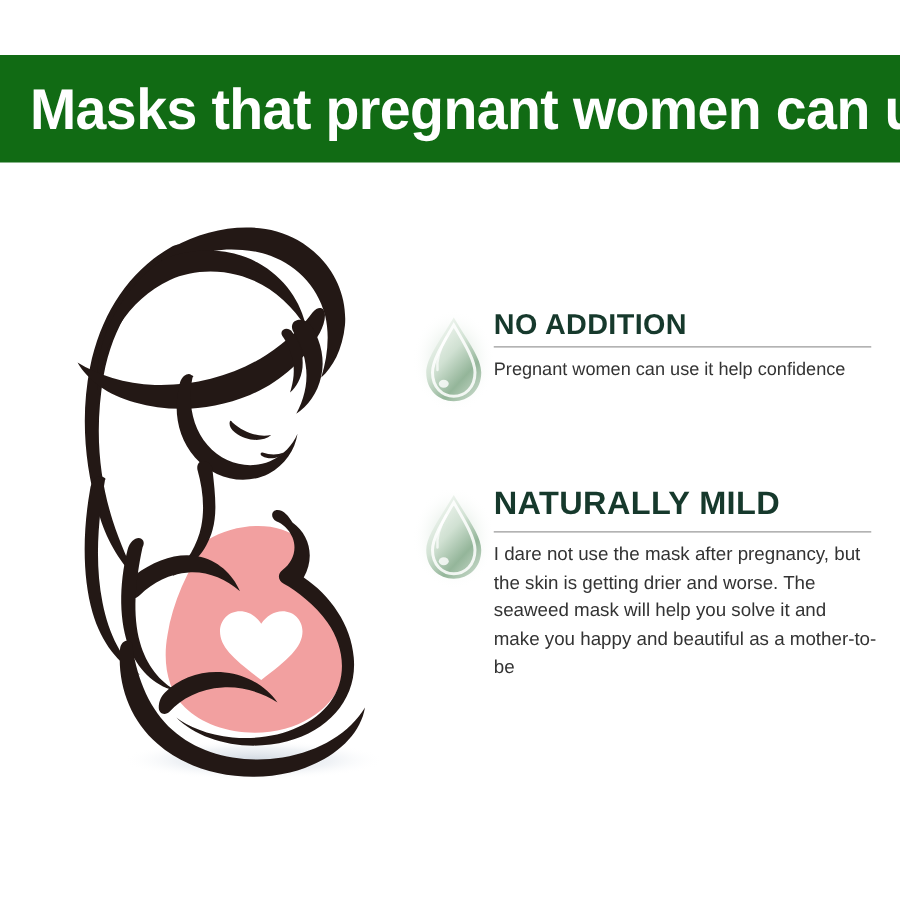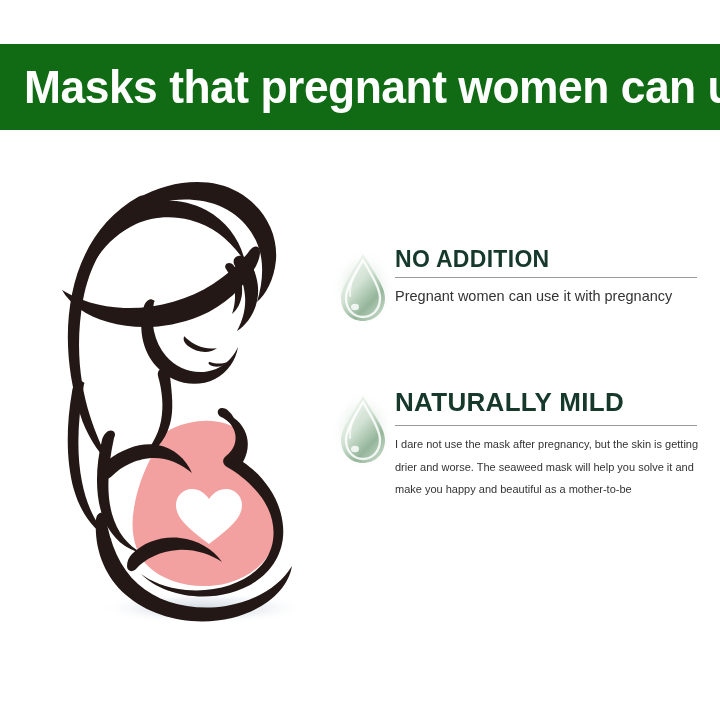--- a/index.html
+++ b/index.html
@@ -110,21 +110,21 @@
   .rule-2 { margin-top: 8px; margin-bottom: 7px; }
 
   .feature-body {
     color: #333333;
     font-family: "Liberation Sans", sans-serif;
     font-size: 14.5px;
     line-height: 22px;
     width: 306px;
   }
   .body-1 { font-size: 14.5px; }
-  .body-2 { font-size: 11px; line-height: 22.5px; }
+  .body-2 { font-size: 15px; line-height: 22.5px; }
 </style>
 </head>
 <body>
 
 <div id="page">
 
   <div class="banner">
     <div class="banner-title">Masks that pregnant women can use</div>
   </div>
 
@@ -324,21 +324,21 @@
                  C 21 75, 11 66, 11 52 C 11 41, 21 28, 33 8 Z" fill="url(#dropBody1)" opacity="0.95"></path>
         <path d="M33 14 C 43 31, 50 43, 50 52 C 50 64, 42 71, 33 71
                  C 24 71, 16 64, 16 52 C 16 43, 23 31, 33 14 Z" fill="none" stroke="#FFFFFF" stroke-opacity="0.85" stroke-width="2.4"></path>
         <ellipse cx="25" cy="61" rx="4" ry="3.2" fill="#FFFFFF" opacity="0.8"></ellipse>
         <path d="M27 24 C 22 33, 19 42, 20 50" stroke="#FFFFFF" stroke-opacity="0.7" stroke-width="2" fill="none" stroke-linecap="round"></path>
       </svg>
     </div>
     <div class="feature-text">
       <div class="feature-heading heading-sm">NO ADDITION</div>
       <div class="feature-rule"></div>
-      <div class="feature-body body-1">Pregnant women can use it with pregnancy</div>
+      <div class="feature-body body-1">Pregnant women can use it help confidence</div>
     </div>
   </div>
 
   <div class="feature feature-2">
     <div class="drop-icon">
       <svg viewBox="0 0 66 82" xmlns="http://www.w3.org/2000/svg" aria-hidden="true">
         <defs>
           <radialGradient id="glow2" cx="50%" cy="52%" r="50%">
             <stop offset="0%" stop-color="#BFD6C4" stop-opacity="0.55"></stop>
             <stop offset="55%" stop-color="#DCE8DE" stop-opacity="0.35"></stop>

